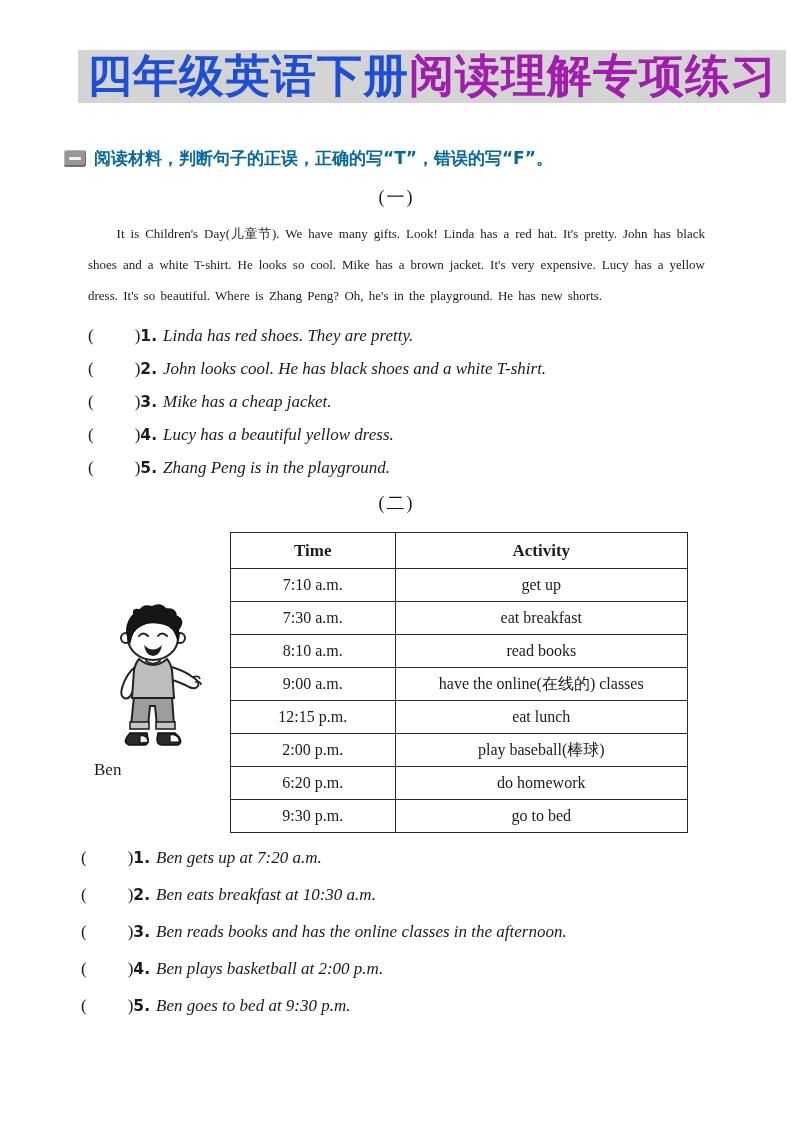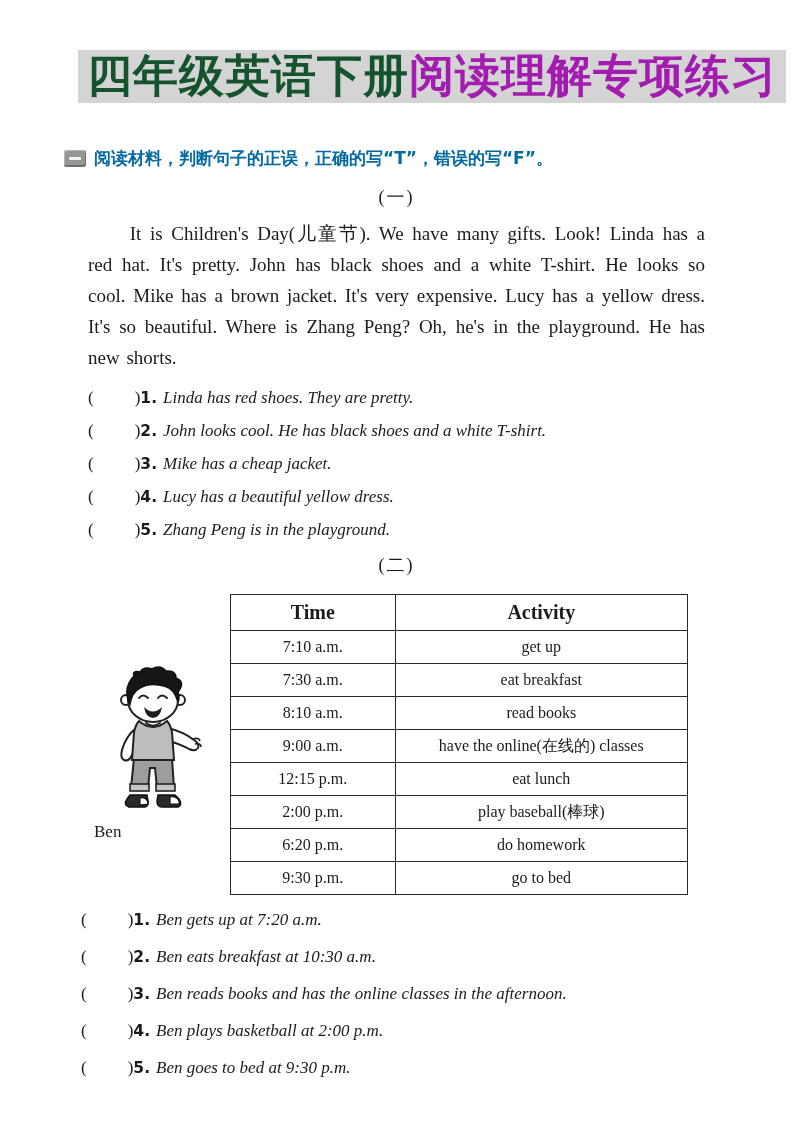--- a/index.html
+++ b/index.html
@@ -19,21 +19,21 @@
     margin-left: -10px;
     background: #d4d4d4;
     padding: 3px 9px 5px 9px;
     font-family: "DejaVu Sans", "Liberation Sans", sans-serif;
     font-weight: bold;
     font-size: 45px;
     line-height: 1.0;
     letter-spacing: 1px;
     white-space: nowrap;
   }
-  .title-black { color: #14532d; }
+  .title-black { color: #1d4ed8; }
   .title-red   { color: #a21caf; }
 
   
   .instruction {
     display: flex;
     align-items: center;
     margin-left: -24px;
     margin-top: 44px;
   }
   .badge-icon {
@@ -64,21 +64,21 @@
   .sec-heading {
     text-align: center;
     font-size: 18px;
     margin-top: 15px;
     letter-spacing: 2px;
   }
 
   
   .passage {
     margin-top: 9px;
-    font-size: 19px;
+    font-size: 13px;
     line-height: 31px;
     text-align: justify;
     text-indent: 2.2em;
     word-spacing: 2px;
   }
 
   
   .questions { list-style: none; margin-top: 15px; }
   .questions li {
     font-size: 17px;
@@ -116,21 +116,21 @@
   }
   table.timetable th, table.timetable td {
     border: 1.5px solid #2a2a2a;
     text-align: center;
     height: 33px;
     font-size: 16px;
     padding: 0 4px;
   }
   table.timetable th {
     font-weight: bold;
-    font-size: 20px;
+    font-size: 17px;
     height: 36px;
   }
   table.timetable col.time-col { width: 36%; }
 </style>
 </head>
 <body>
 
 <div class="page">
 
   

